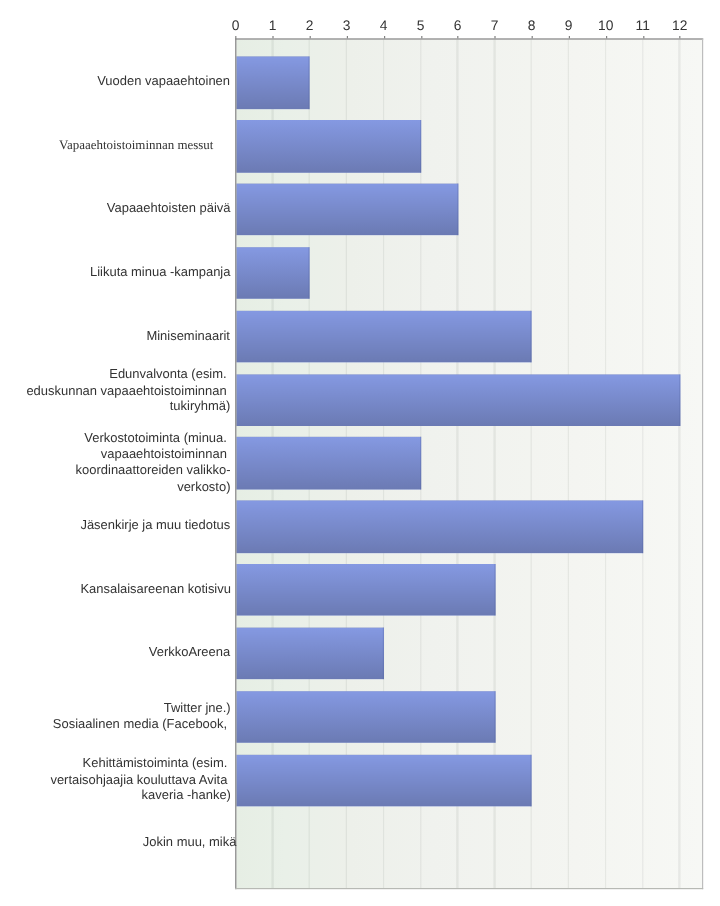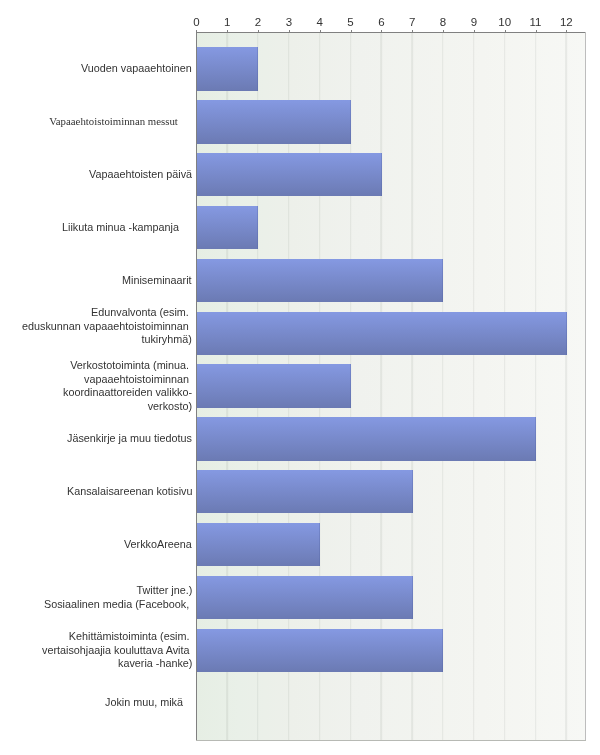--- a/index.html
+++ b/index.html
@@ -185,21 +185,21 @@
   <div id="cats">
       <div class="cat" style="width: 110.67px; left: 81.33px; top: 62.25px;">
         <div class="cat-line">Vuoden vapaaehtoinen</div>
       </div>
       <div class="cat" style="width: 143.86px; left: 34px; top: 115.09px; font-family: Liberation Serif, serif;">
         <div class="cat-line">Vapaaehtoistoiminnan messut</div>
       </div>
       <div class="cat" style="width: 103.06px; left: 88.94px; top: 167.93px;">
         <div class="cat-line">Vapaaehtoisten päivä</div>
       </div>
-      <div class="cat" style="width: 117.03px; left: 62px; top: 220.77px;">
+      <div class="cat" style="width: 117.03px; left: 75px; top: 220.77px;">
         <div class="cat-line">Liikuta minua -kampanja</div>
       </div>
       <div class="cat" style="width: 69.61px; left: 122.39px; top: 273.61px;">
         <div class="cat-line">Miniseminaarit</div>
       </div>
       <div class="cat" style="width: 169.89px; left: 22.11px; top: 306.05px;">
         <div class="cat-line">Edunvalvonta (esim. </div>
         <div class="cat-line">eduskunnan vapaaehtoistoiminnan </div>
         <div class="cat-line">tukiryhmä)</div>
       </div>
@@ -220,17 +220,17 @@
       </div>
       <div class="cat" style="width: 148.25px; left: 43.75px; top: 583.85px;">
         <div class="cat-line">Twitter jne.)</div>
         <div class="cat-line">Sosiaalinen media (Facebook, </div>
       </div>
       <div class="cat" style="width: 150.45px; left: 41.55px; top: 629.89px;">
         <div class="cat-line">Kehittämistoiminta (esim. </div>
         <div class="cat-line">vertaisohjaajia kouluttava Avita </div>
         <div class="cat-line">kaveria -hanke)</div>
       </div>
-      <div class="cat" style="width: 78.02px; left: 105px; top: 696.33px;">
+      <div class="cat" style="width: 78.02px; left: 119px; top: 696.33px;">
         <div class="cat-line">Jokin muu, mikä</div>
       </div>
     </div>
 </div>
 
 </body></html>

